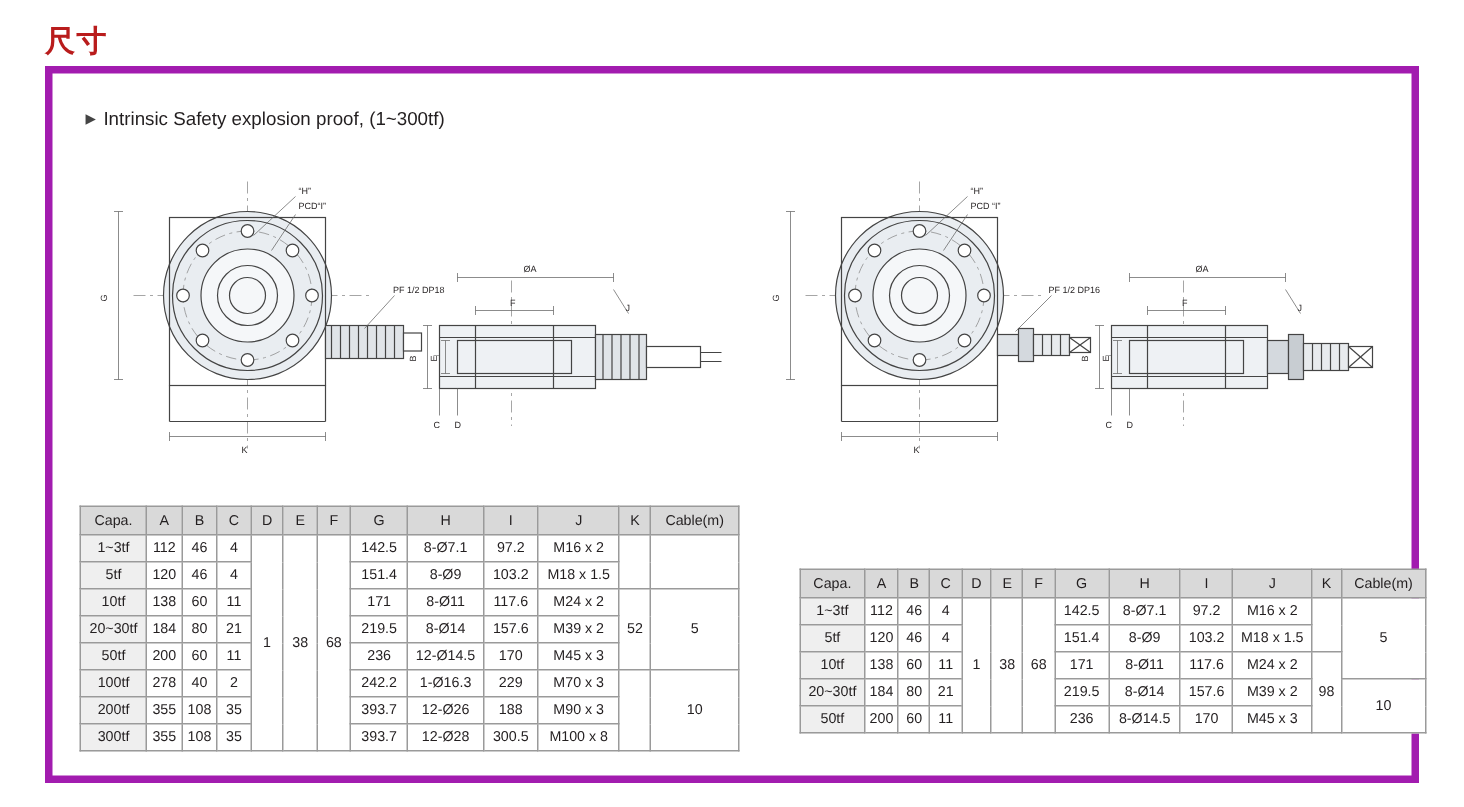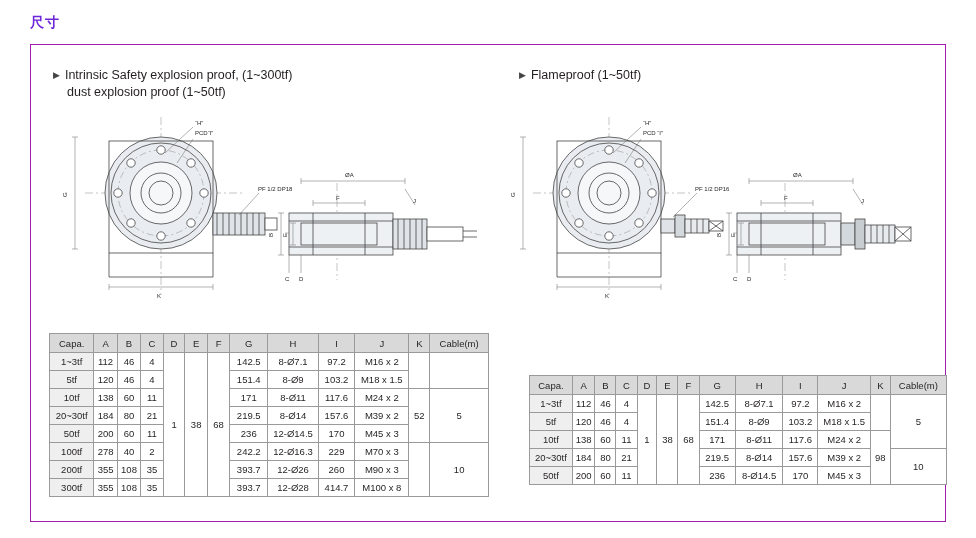--- a/index.html
+++ b/index.html
@@ -12,32 +12,32 @@
     height: 538px;
     font-family: "Liberation Sans", sans-serif;
     color: #231f20;
     position: relative;
     overflow: hidden;
   }
   .page-title {
     position: absolute;
     left: 30px;
     top: 14px;
-    font-size: 14px;
+    font-size: 20px;
     font-weight: bold;
-    color: #6d28d9;
+    color: #b91c1c;
     letter-spacing: 1px;
   }
   .content-box {
     position: absolute;
     left: 30px;
     top: 44px;
     width: 916px;
     height: 478px;
-    border: 1px solid #a21caf;
+    border: 5px solid #a21caf;
     background: #ffffff;
     box-sizing: border-box;
   }
   .col-left {
     position: absolute;
     left: 0;
     top: 0;
     width: 458px;
     height: 100%;
   }
@@ -120,21 +120,21 @@
 <body>
 
 <div class="page-title">尺寸</div>
 
 <div class="content-box">
 
   <div class="col-left">
 
     <div class="heading heading-left">
       <span class="tri">▶</span><span>Intrinsic Safety explosion proof, (1~300tf)</span><br>
-      <span style="display:inline-block;width:14px"></span><span>dust explosion proof (1~50tf)</span>
+      <span style="display:inline-block;width:14px"></span>
     </div>
 
     <div class="drawing" style="left:22px; top:60px;">
       <svg width="440" height="225" viewBox="0 0 440 225">
         <g stroke="#444" fill="none" stroke-width="0.8">
 
           <line x1="108" y1="12" x2="108" y2="190" stroke="#888" stroke-width="0.5" stroke-dasharray="8,3,2,3"></line>
           <line x1="32" y1="88" x2="190" y2="88" stroke="#888" stroke-width="0.5" stroke-dasharray="8,3,2,3"></line>
 
           <circle cx="108" cy="88" r="56" fill="#e9edf1" stroke="#444"></circle>
@@ -314,56 +314,53 @@
             <td>12-Ø14.5</td>
             <td>170</td>
             <td>M45 x 3</td>
           </tr>
           <tr>
             <td class="cap">100tf</td>
             <td>278</td>
             <td>40</td>
             <td>2</td>
             <td>242.2</td>
-            <td>12-Ø16.3</td>
+            <td>1-Ø16.3</td>
             <td>229</td>
             <td>M70 x 3</td>
             <td rowspan="3" class="blank"></td>
             <td rowspan="3">10</td>
           </tr>
           <tr>
             <td class="cap">200tf</td>
             <td>355</td>
             <td>108</td>
             <td>35</td>
             <td>393.7</td>
             <td>12-Ø26</td>
-            <td>260</td>
+            <td>188</td>
             <td>M90 x 3</td>
           </tr>
           <tr>
             <td class="cap">300tf</td>
             <td>355</td>
             <td>108</td>
             <td>35</td>
             <td>393.7</td>
             <td>12-Ø28</td>
-            <td>414.7</td>
+            <td>300.5</td>
             <td>M100 x 8</td>
           </tr>
         </tbody>
       </table>
     </div>
   </div>
 
   <div class="col-right">
 
-    <div class="heading heading-right">
-      <span class="tri">▶</span><span>Flameproof (1~50tf)</span>
-    </div>
 
     <div class="drawing" style="left:30px; top:60px;">
       <svg width="440" height="225" viewBox="0 0 440 225">
         <g stroke="#444" fill="none" stroke-width="0.8">
           <line x1="108" y1="12" x2="108" y2="190" stroke="#888" stroke-width="0.5" stroke-dasharray="8,3,2,3"></line>
           <line x1="32" y1="88" x2="190" y2="88" stroke="#888" stroke-width="0.5" stroke-dasharray="8,3,2,3"></line>
 
           <circle cx="108" cy="88" r="56" fill="#e9edf1" stroke="#444"></circle>
           <circle cx="108" cy="88" r="50" fill="none" stroke="#444"></circle>
           <circle cx="108" cy="88" r="31" fill="#f5f7f9" stroke="#444"></circle>

